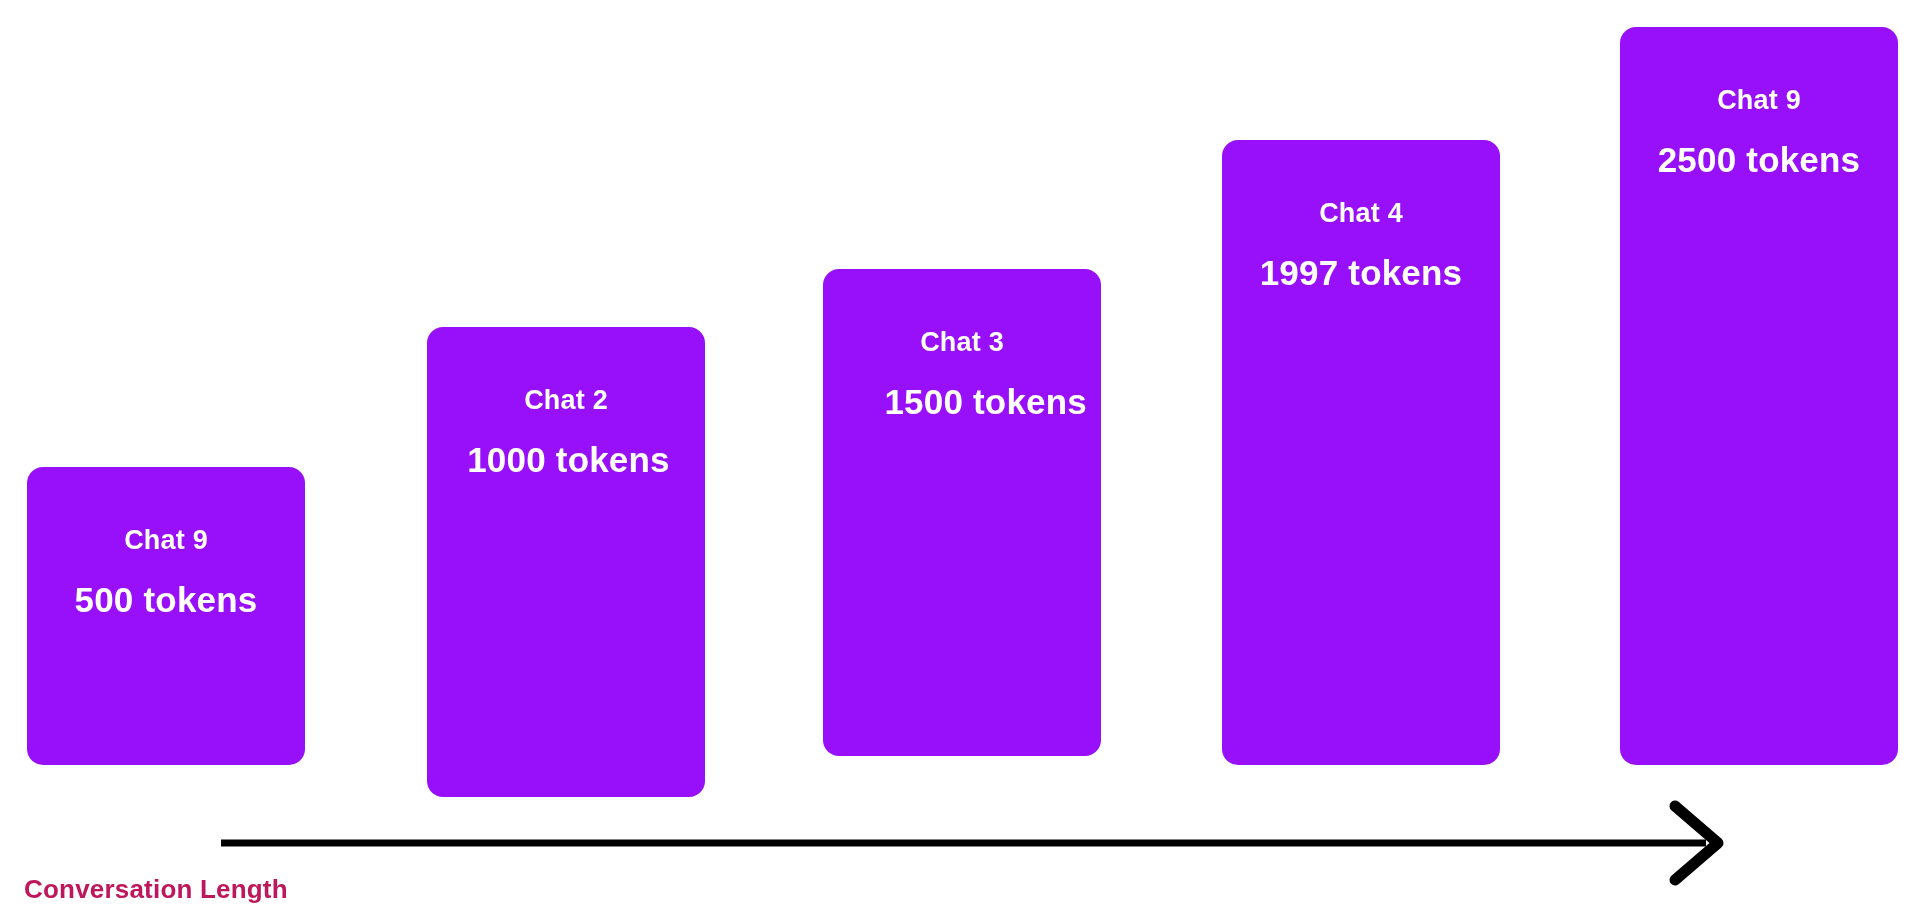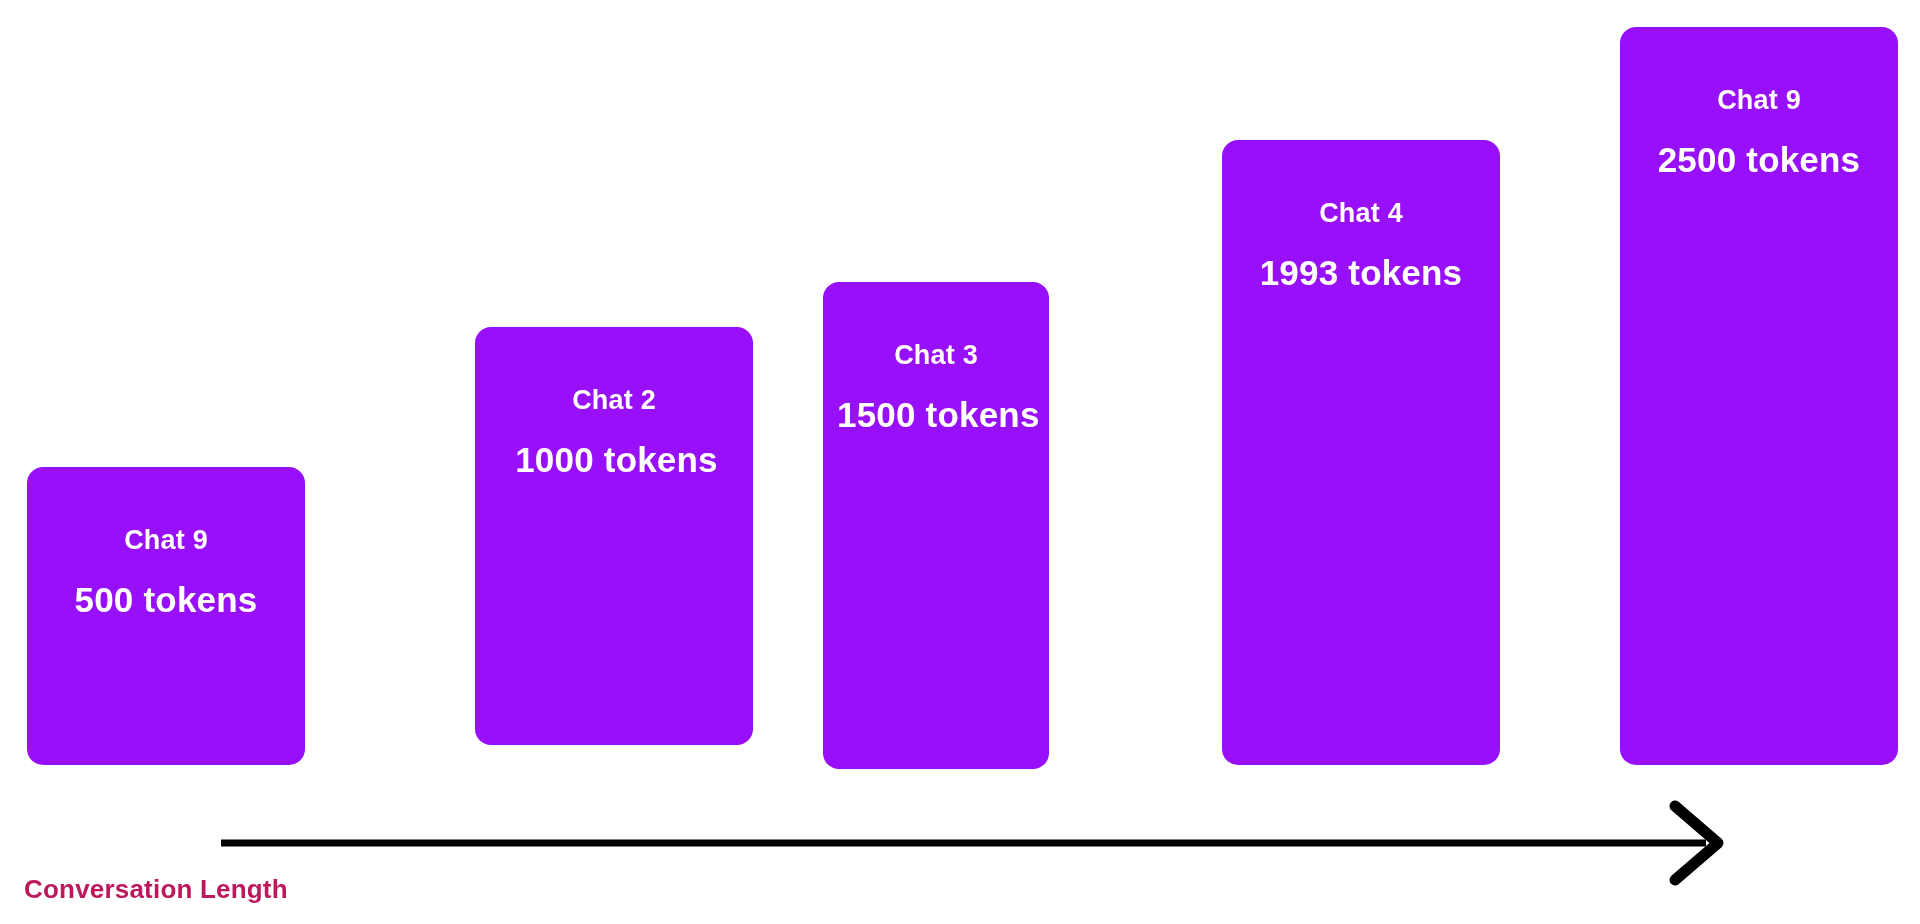--- a/index.html
+++ b/index.html
@@ -75,31 +75,31 @@
 </head>
 <body>
 
 <div id="canvas">
 
   <div id="bars-layer">
       <div class="bar" style="left: 27px; top: 467px; width: 278px; height: 298px; background: rgb(152, 16, 250);">
         <div class="bar-label" style="top: 58px;">Chat 9</div>
         <div class="bar-value nowrap" style="top: 113px;">500 tokens</div>
       </div>
-      <div class="bar" style="left: 427px; top: 327px; width: 278px; height: 418px; background: rgb(152, 16, 250); margin-left: 48px;">
+      <div class="bar" style="left: 427px; top: 327px; width: 278px; height: 470px; background: rgb(152, 16, 250);">
         <div class="bar-label" style="top: 58px;">Chat 2</div>
         <div class="bar-value nowrap" style="top: 113px; padding-left: 19px;">1000 tokens</div>
       </div>
-      <div class="bar" style="left: 823px; top: 282px; width: 226px; height: 487px; background: rgb(152, 16, 250);">
+      <div class="bar" style="left: 823px; top: 269px; width: 278px; height: 487px; background: rgb(152, 16, 250);">
         <div class="bar-label" style="top: 58px;">Chat 3</div>
         <div class="bar-value nowrap" style="top: 113px; text-align: right;">1500 tokens</div>
       </div>
       <div class="bar" style="left: 1222px; top: 140px; width: 278px; height: 625px; background: rgb(152, 16, 250);">
         <div class="bar-label" style="top: 58px;">Chat 4</div>
-        <div class="bar-value nowrap" style="top: 113px;">1993 tokens</div>
+        <div class="bar-value nowrap" style="top: 113px;">1997 tokens</div>
       </div>
       <div class="bar" style="left: 1620px; top: 27px; width: 278px; height: 738px; background: rgb(152, 16, 250);">
         <div class="bar-label" style="top: 58px;">Chat 9</div>
         <div class="bar-value wrap" style="top: 113px;">2500 tokens</div>
       </div>
     </div>
 
   <svg id="axis-arrow" viewBox="0 0 1920 924">
     <line x1="221" y1="843" x2="1706" y2="843" stroke="#000000" stroke-width="7" stroke-linecap="butt"></line>
     <polyline points="1675,806 1718,843 1675,880" fill="none" stroke="#000000" stroke-width="11" stroke-linecap="round" stroke-linejoin="round"></polyline>

